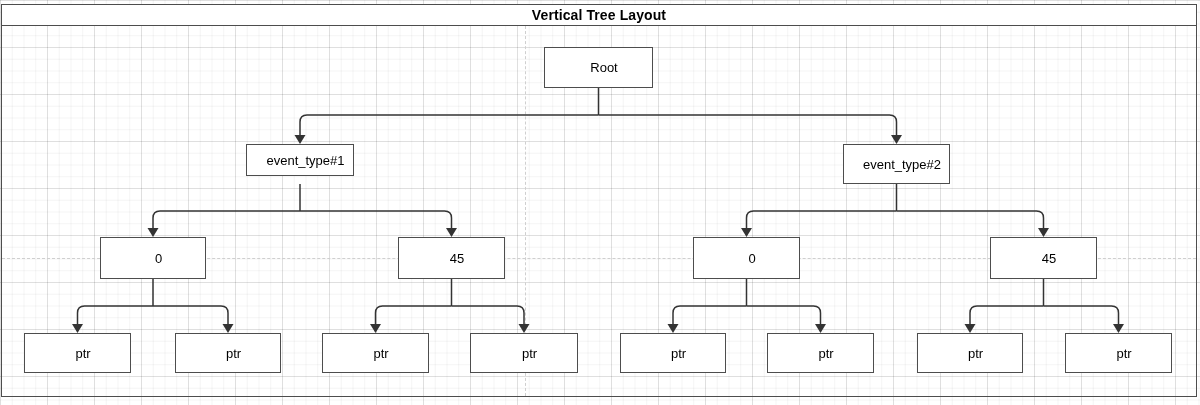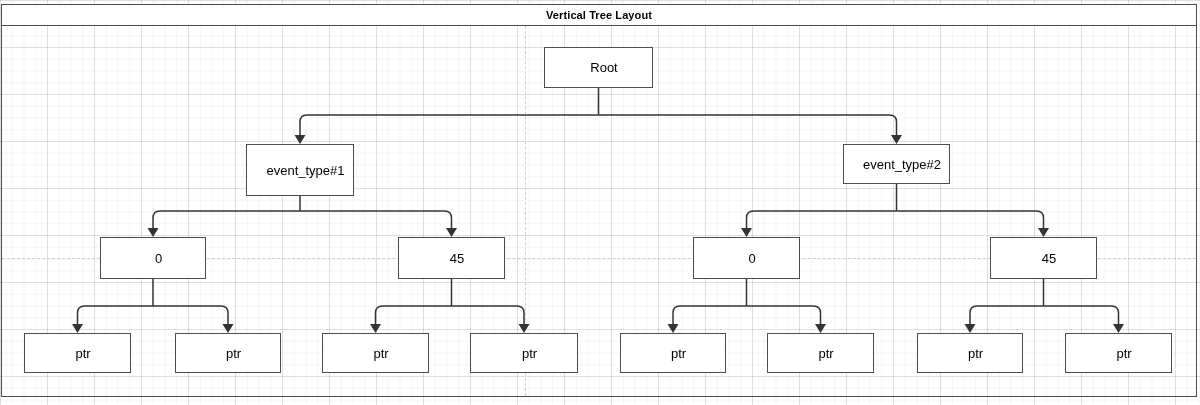--- a/index.html
+++ b/index.html
@@ -49,21 +49,21 @@
     width: 1196px;
     height: 22px;
     box-sizing: border-box;
     background: #ffffff;
     border: 1.6px solid #4d4d4d;
     display: flex;
     align-items: center;
     justify-content: center;
   }
   .title-text {
-    font-size: 11px;
+    font-size: 14px;
     font-weight: bold;
     color: #000000;
     letter-spacing: 0.1px;
   }
 
   
   .canvas-panel {
     position: absolute;
     left: 1px;
     top: 26px;
@@ -170,21 +170,21 @@
       <path d="M 1043.5 306 L 977 306 Q 970 306 970 313 L 970 324" fill="none" stroke="#333333" stroke-width="1.5" stroke-linecap="butt"></path>
       <polygon points="964.5,324 975.5,324 970,333" fill="#333333"></polygon>
       <path d="M 1043.5 306 L 1111.5 306 Q 1118.5 306 1118.5 313 L 1118.5 324" fill="none" stroke="#333333" stroke-width="1.5" stroke-linecap="butt"></path>
       <polygon points="1113,324 1124,324 1118.5,333" fill="#333333"></polygon>
     </svg>
 
   <div id="node-layer">
       <div class="node" style="left: 544px; top: 47px; width: 109px; height: 41px; border-color: rgb(77, 77, 77); background: rgb(255, 255, 255);">
         <span class="node-label">Root</span>
       </div>
-      <div class="node" style="left: 246px; top: 144px; width: 108px; height: 52px; border-color: rgb(77, 77, 77); background: rgb(255, 255, 255);">
+      <div class="node" style="left: 246px; top: 144px; width: 108px; height: 32px; border-color: rgb(77, 77, 77); background: rgb(255, 255, 255);">
         <span class="node-label">event_type#1</span>
       </div>
       <div class="node" style="left: 843px; top: 144px; width: 107px; height: 40px; border-color: rgb(77, 77, 77); background: rgb(255, 255, 255); text-align: center;">
         <span class="node-label">event_type#2</span>
       </div>
       <div class="node" style="left: 100px; top: 237px; width: 106px; height: 42px; border-color: rgb(77, 77, 77); background: rgb(255, 255, 255);">
         <span class="node-label">0</span>
       </div>
       <div class="node" style="left: 398px; top: 237px; width: 107px; height: 42px; border-color: rgb(77, 77, 77); background: rgb(255, 255, 255);">
         <span class="node-label">45</span>

